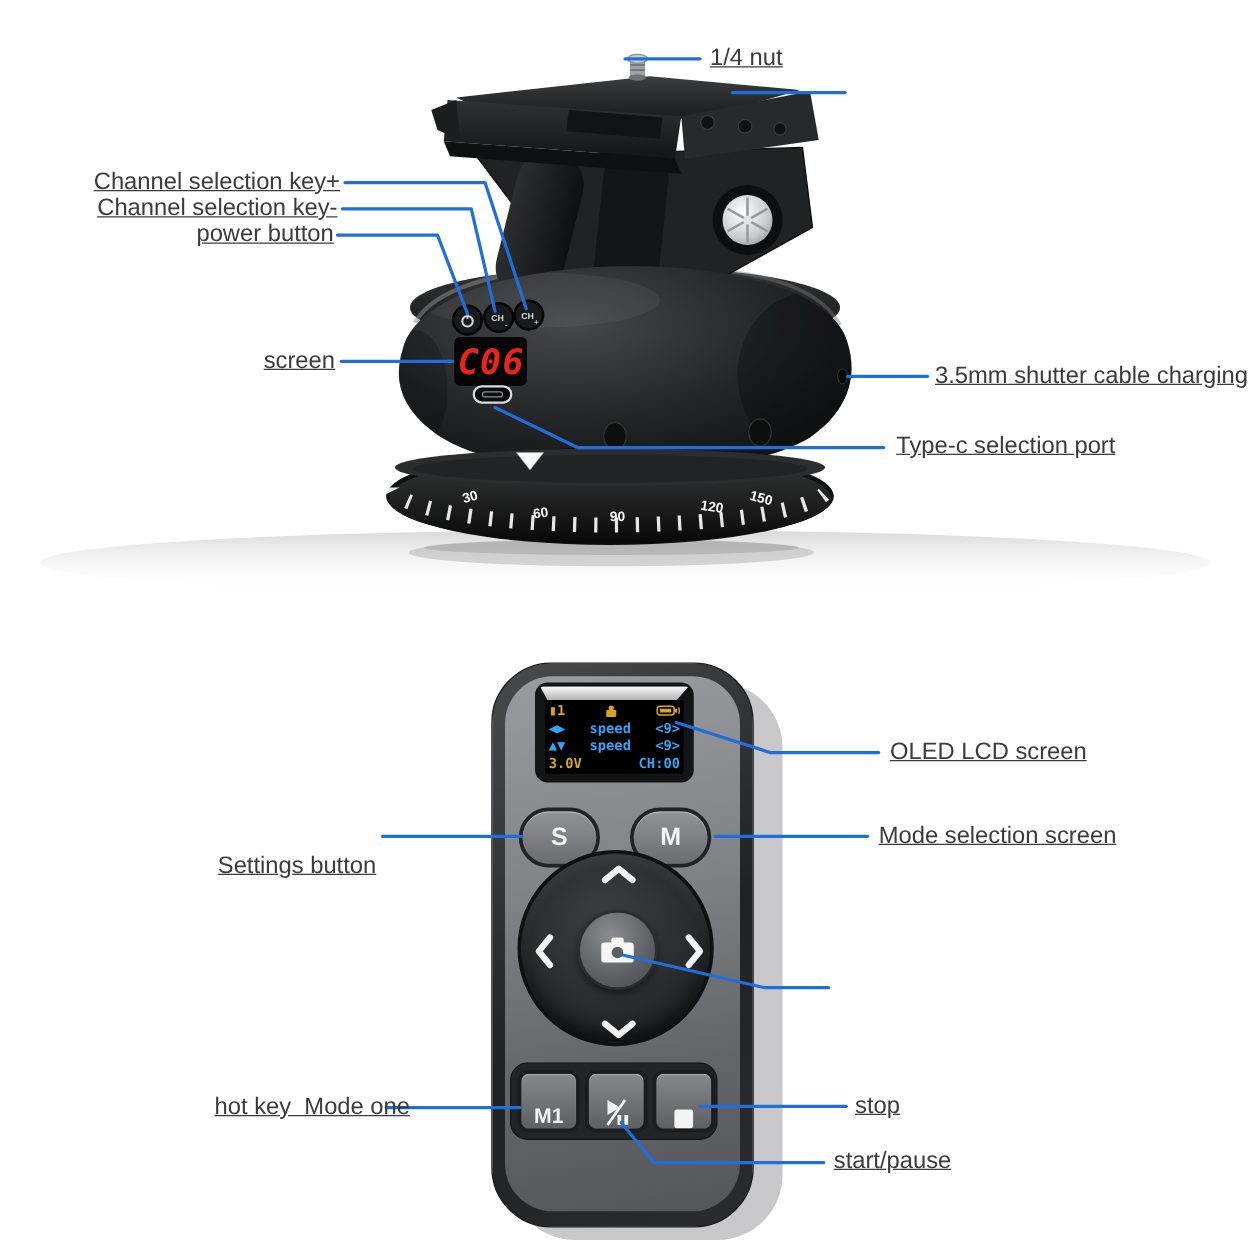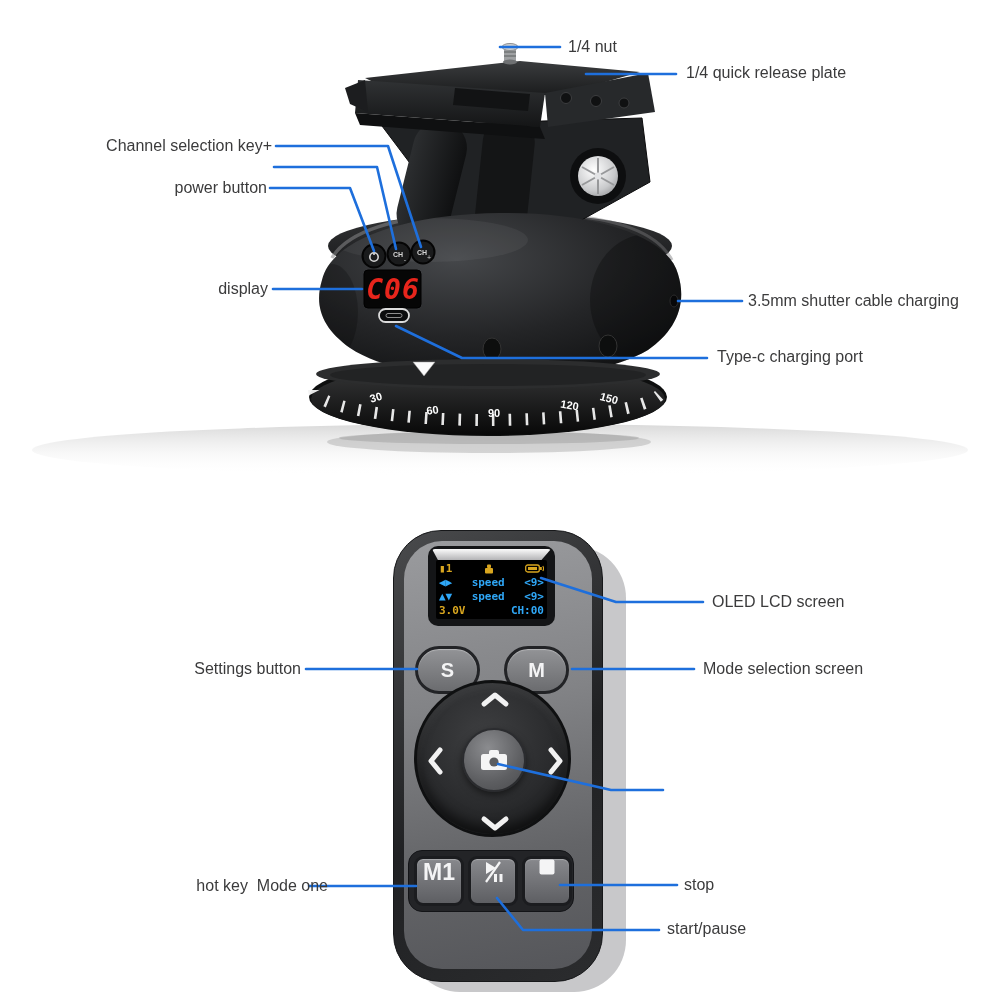--- a/index.html
+++ b/index.html
@@ -2,21 +2,21 @@
 <html><head>
 <meta charset="utf-8">
 <style>
   html,body{margin:0;padding:0;background:#ffffff;}
   .canvas{position:relative;width:1000px;height:1000px;background:#ffffff;overflow:hidden;
           font-family:"Liberation Sans", sans-serif;}
   .canvas *{box-sizing:border-box;}
   svg{display:block;}
   .abs{position:absolute;}
   
-  .lbl{position:absolute;font-size:16px;line-height:22px;color:#3b3b3c;white-space:pre;}
+  .lbl{position:absolute;font-size:19px;line-height:22px;color:#3b3b3c;white-space:pre;text-decoration:underline;}
   .lbl-r{text-align:left;}
   
   .r-shadow{position:absolute;left:408px;top:546px;width:218px;height:446px;border-radius:52px;
             background:#c8c8ca;}
   .r-body{position:absolute;left:393px;top:530px;width:210px;height:452px;border-radius:48px;
           background:linear-gradient(145deg,#4a4b4d 0%,#202123 55%,#2b2c2e 100%);
           border:1px solid #17181a;}
   .r-face{position:absolute;left:404px;top:541px;width:188px;height:428px;border-radius:38px;
           background:linear-gradient(170deg,#9a9b9e 0%,#828386 38%,#646568 72%,#55565a 100%);}
   .r-bezel{position:absolute;left:428px;top:546px;width:127px;height:80px;border-radius:10px;
@@ -41,22 +41,22 @@
         border:3px solid #0f1011;
         box-shadow:inset 0 5px 9px rgba(255,255,255,.08), inset 0 -7px 12px rgba(0,0,0,.55);}
   .dpad-center{position:absolute;left:45px;top:45px;width:64px;height:64px;border-radius:50%;
         background:radial-gradient(circle at 40% 30%,#8b8c8f 0%,#5d5e61 62%,#4a4b4e 100%);
         border:2px solid #2b2c2f;display:flex;align-items:center;justify-content:center;
         box-shadow:0 3px 7px rgba(0,0,0,.5);}
   .cluster{position:absolute;left:408px;top:850px;width:166px;height:62px;border-radius:14px;
            background:#232427;border:1px solid #131417;}
   .sqbtn{position:absolute;top:856px;width:50px;height:50px;border-radius:9px;
          background:linear-gradient(180deg,#87888c,#5e5f63);
-         border:3px solid #1b1c1f;color:#f4f4f5;font-size:23px;font-weight:bold;
-         display:flex;align-items:flex-start;justify-content:center;
+         border:3px solid #1b1c1f;color:#f4f4f5;font-size:17px;font-weight:bold;
+         display:flex;align-items:flex-end;justify-content:center;
          box-shadow:inset 0 1px 1px rgba(255,255,255,.3);}
 </style>
 </head>
 <body>
 
 <div class="canvas">
 
   <svg class="abs" style="left:0;top:0" width="1000" height="500" viewBox="0 0 1000 500">
     <defs>
       <radialGradient id="gDome" cx="38%" cy="28%" r="85%">
@@ -299,26 +299,26 @@
       <polyline points="306,669 417,669"></polyline>
       <polyline points="572,669 694,669"></polyline>
       <polyline points="498,764 611,790 663,790"></polyline>
       <polyline points="309,886 416,886"></polyline>
       <polyline points="560,885 677,885"></polyline>
       <polyline points="497,898 523,930 659,930"></polyline>
     </g>
   </svg>
 
   <div class="lbl" style="left:568px;top:36px">1/4 nut</div>
-  <div class="lbl" style="left:686px;top:62px">1/4 quick release plate</div>
   <div class="lbl lbl-r" style="right:728px;top:135px">Channel selection key+</div>
+  <div class="lbl lbl-r" style="right:730px;top:156px">Channel selection key-</div>
   <div class="lbl lbl-r" style="right:733px;top:177px">power button</div>
-  <div class="lbl lbl-r" style="right:732px;top:278px">display</div>
+  <div class="lbl lbl-r" style="right:732px;top:278px">screen</div>
   <div class="lbl" style="left:748px;top:290px">3.5mm shutter cable charging</div>
-  <div class="lbl" style="left:717px;top:346px">Type-c charging port</div>
+  <div class="lbl" style="left:717px;top:346px">Type-c selection port</div>
   <div class="lbl" style="left:712px;top:591px">OLED LCD screen</div>
-  <div class="lbl lbl-r" style="right:699px;top:658px">Settings button</div>
+  <div class="lbl lbl-r" style="right:699px;top:682px">Settings button</div>
   <div class="lbl" style="left:703px;top:658px">Mode selection screen</div>
   <div class="lbl lbl-r" style="right:672px;top:875px">hot key  Mode one</div>
   <div class="lbl" style="left:684px;top:874px">stop</div>
   <div class="lbl" style="left:667px;top:918px">start/pause</div>
 
 </div>
 
 </body></html>

